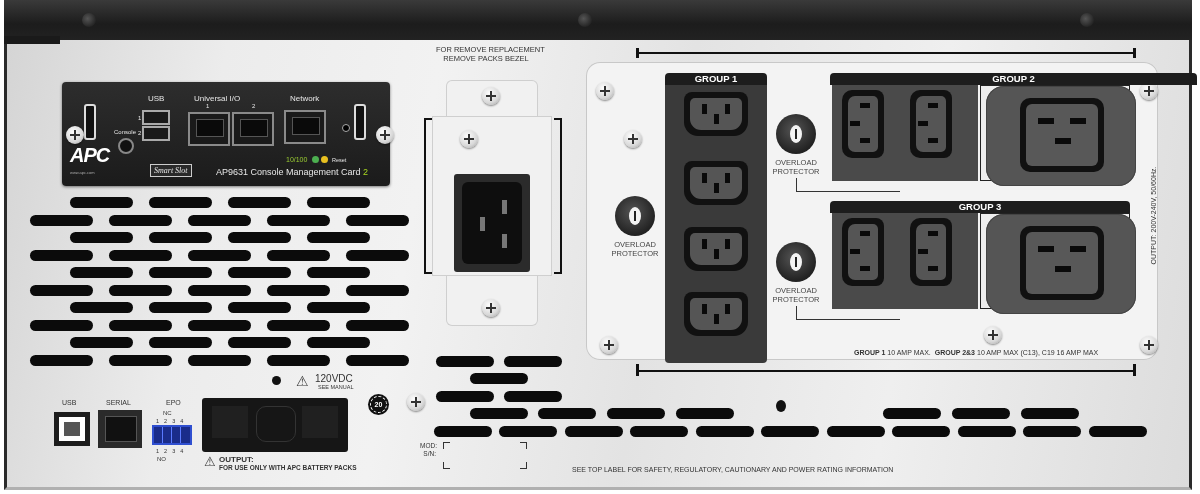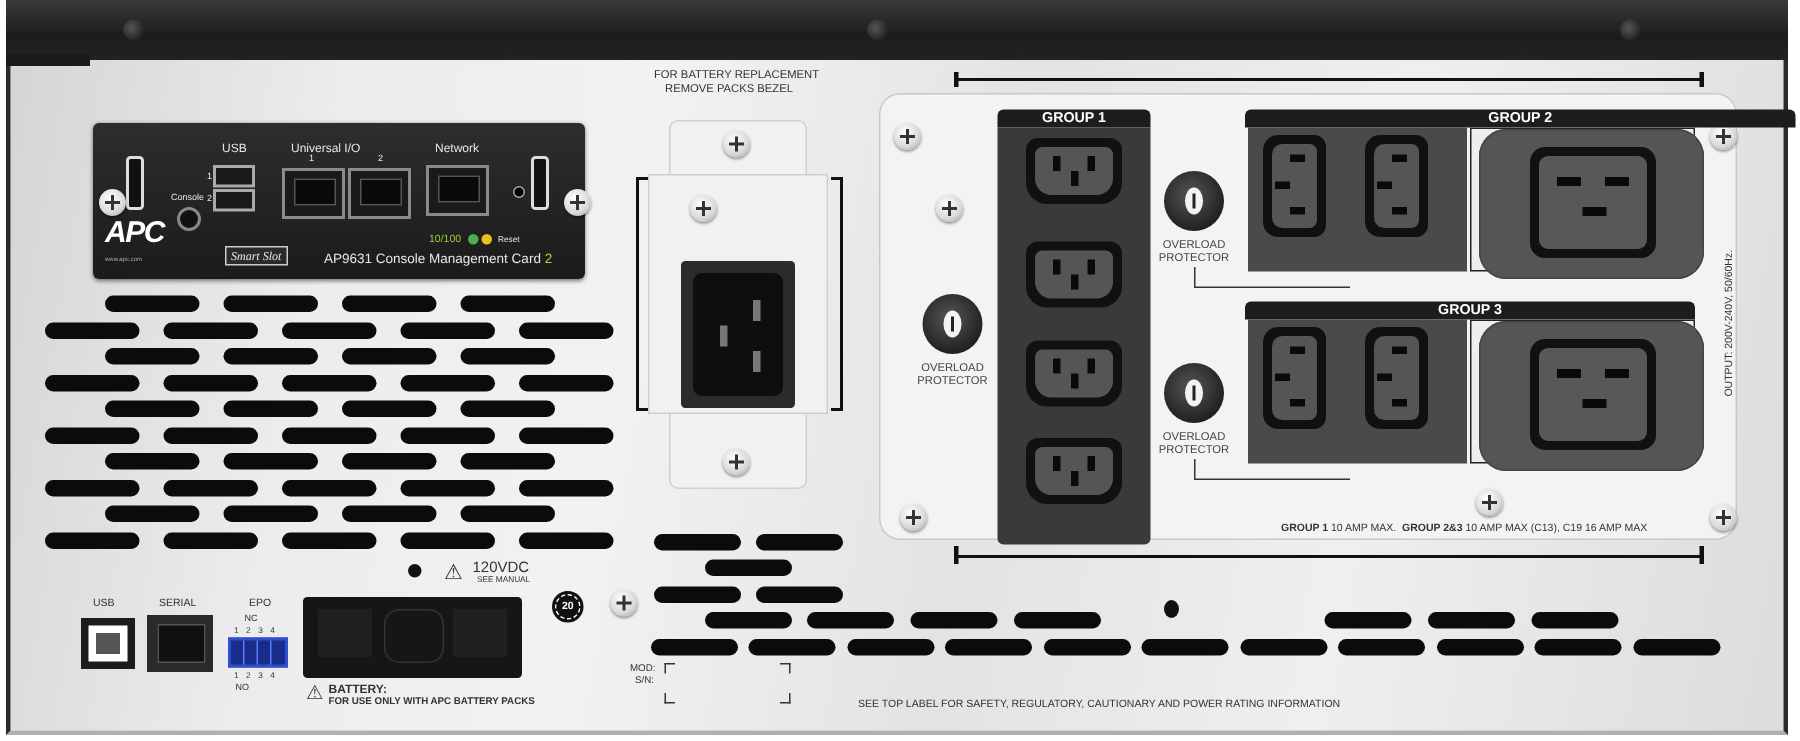--- a/index.html
+++ b/index.html
@@ -51,21 +51,21 @@
 
 <div id="panel">
   <div class="chassis"></div>
   <div class="bezel"></div>
   <div class="bezel-lip"></div>
   <div class="bezel-screw" style="left:82px"></div>
   <div class="bezel-screw" style="left:578px"></div>
   <div class="bezel-screw" style="left:1080px"></div>
 
   <div class="label" style="left:436px;top:45px;font-size:7.5px;text-align:center;width:100px;line-height:9px;">
-    <div>FOR BATTERY REPLACEMENT</div>
+    <div>FOR REMOVE REPLACEMENT</div>
     <div>REMOVE PACKS BEZEL</div>
   </div>
 
   <div class="nmc">
     <div class="latch" style="left:22px;top:22px;"></div>
     <div class="latch" style="left:292px;top:22px;"></div>
     <div class="txt" style="left:86px;top:12px;">USB</div>
     <div class="txt" style="left:76px;top:33px;font-size:6px;">1</div>
     <div class="txt" style="left:76px;top:48px;font-size:6px;">2</div>
     <div class="usbA" style="left:80px;top:28px;"></div>
@@ -349,17 +349,17 @@
   <div class="abs" style="left:272px;top:376px;width:9px;height:9px;border-radius:50%;background:#111;"></div>
   <div class="label" style="left:296px;top:374px;font-size:14px;line-height:14px;">⚠</div>
   <div class="label" style="left:315px;top:373px;font-size:10px;">120VDC</div>
   <div class="label" style="left:318px;top:384px;font-size:5.5px;">SEE MANUAL</div>
   <div class="abs" style="left:202px;top:398px;width:146px;height:54px;background:#161616;border-radius:3px;">
     <div class="abs" style="left:10px;top:8px;width:36px;height:32px;background:#202020;"></div>
     <div class="abs" style="left:100px;top:8px;width:36px;height:32px;background:#202020;"></div>
     <div class="abs" style="left:54px;top:8px;width:38px;height:34px;border:1px solid #333;border-radius:10px;"></div>
   </div>
   <div class="label" style="left:204px;top:455px;font-size:13px;line-height:13px;">⚠</div>
-  <div class="label" style="left:219px;top:455px;font-size:8px;font-weight:bold;">BATTERY:</div>
+  <div class="label" style="left:219px;top:455px;font-size:8px;font-weight:bold;">OUTPUT:</div>
   <div class="label" style="left:219px;top:464px;font-size:6.5px;font-weight:bold;">FOR USE ONLY WITH APC BATTERY PACKS</div>
 
   <div class="abs" style="left:370px;top:396px;width:15px;height:15px;border-radius:50%;background:#111;color:#fff;font-size:7px;font-weight:bold;text-align:center;line-height:15px;border:1px dashed #fff;box-shadow:0 0 0 2px #111;"><span>20</span></div>
 </div>
 
 </body></html>

